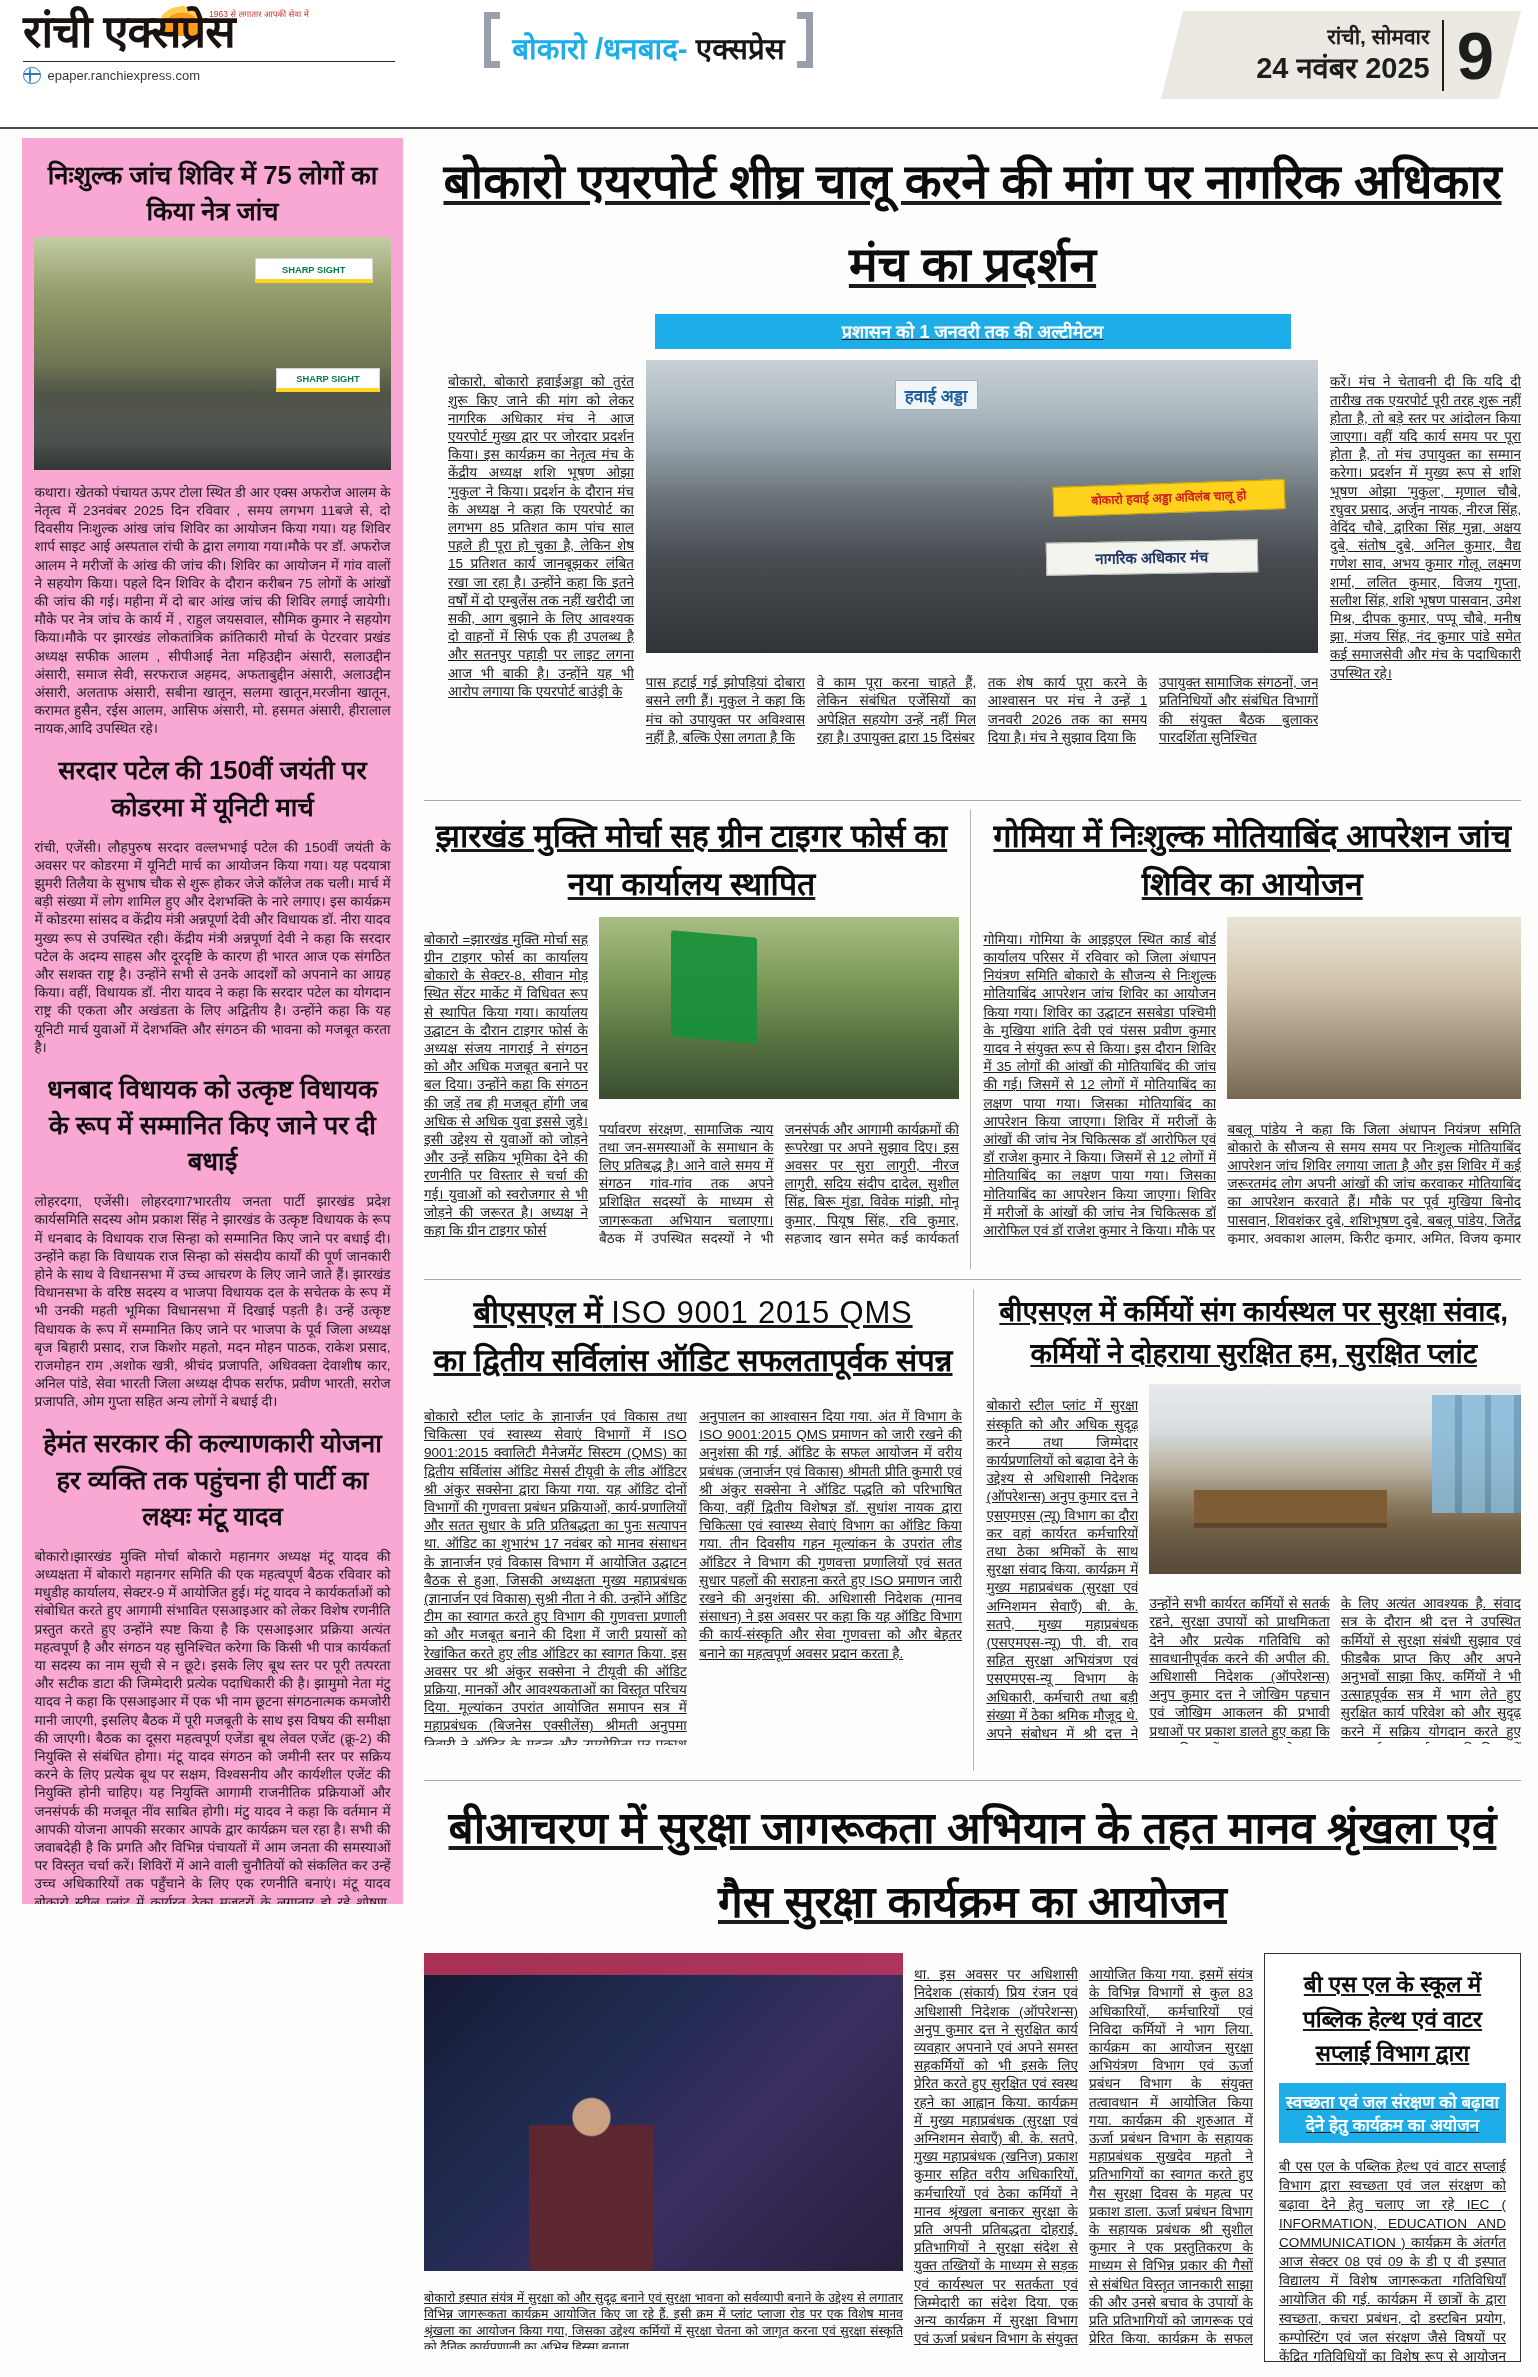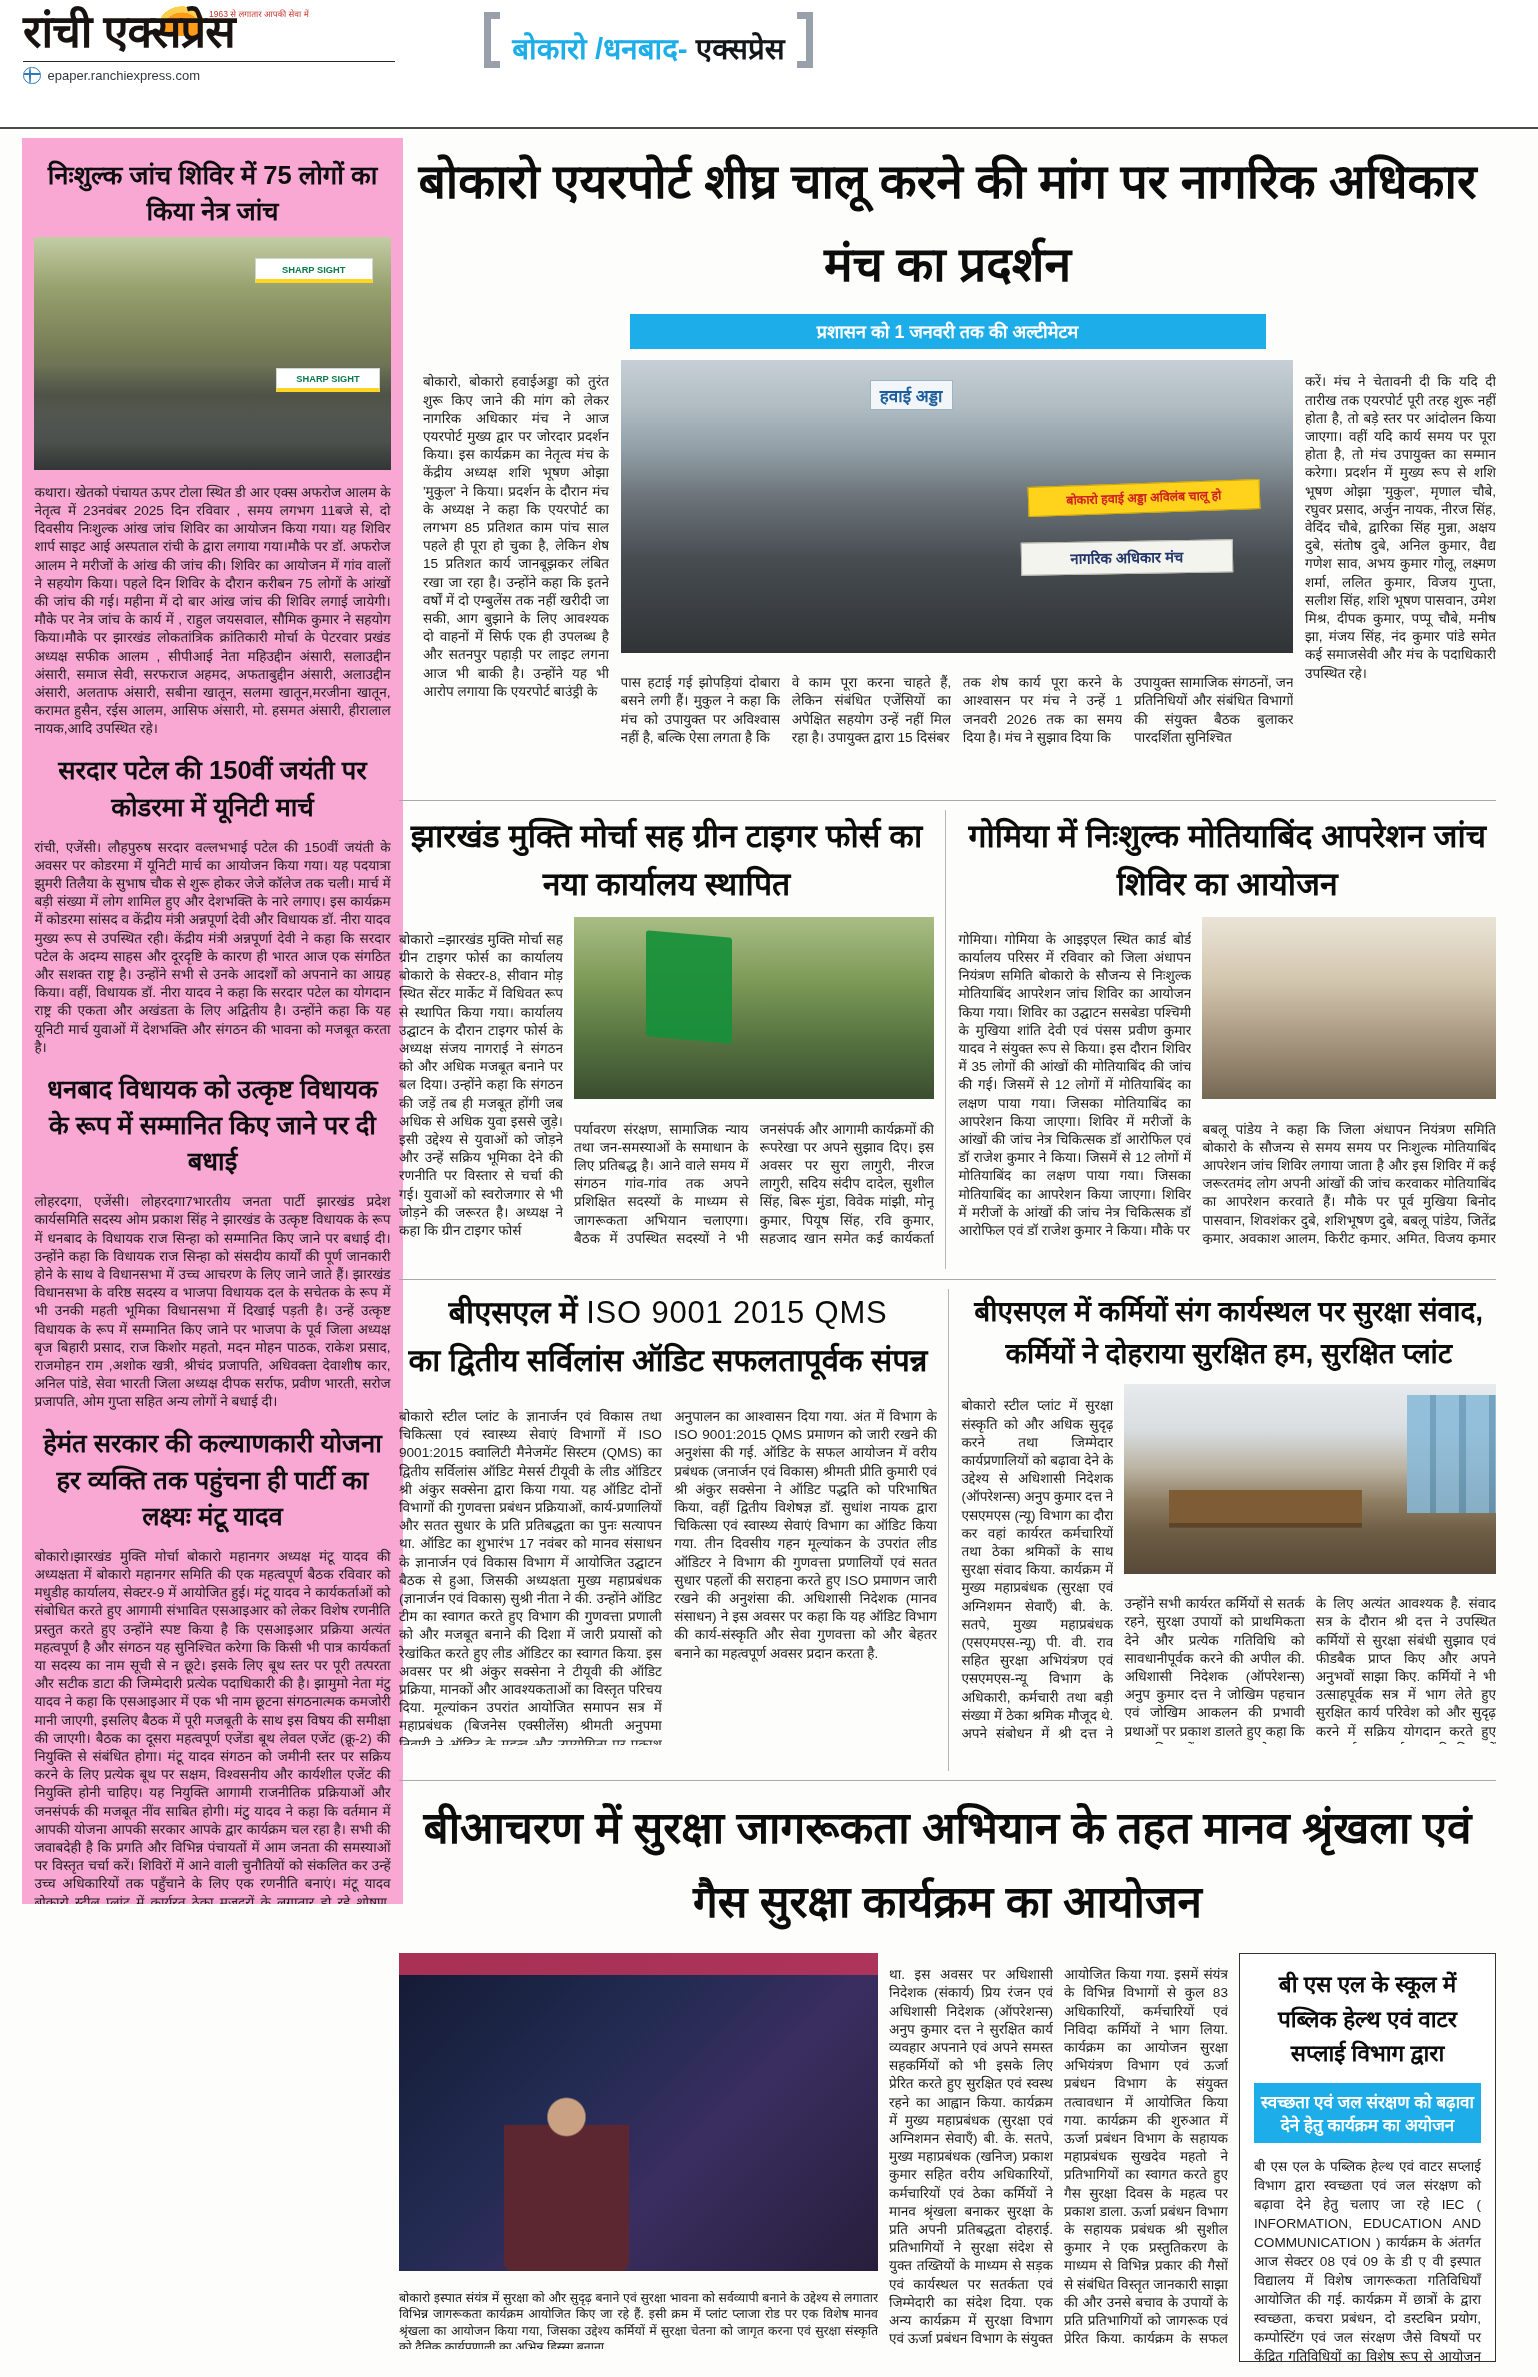--- a/index.html
+++ b/index.html
@@ -64,21 +64,21 @@
   .ph-meeting::after{content:"";position:absolute;right:0;top:6%;width:24%;height:62%;
       background:repeating-linear-gradient(90deg,#87b9d9 0 23px,#6297b8 23px 29.5px);opacity:.85;}
   .ph-meeting::before{content:"";position:absolute;left:12%;top:56%;width:52%;height:17%;background:#7e5c35;
       box-shadow:0 4.7px 0 #5d452c;}
   .ph-stage{height:318px;background:linear-gradient(135deg,#141a33 0%,#222b52 38%,#3a2e60 62%,#281e3c 100%);}
   .ph-stage::before{content:"";position:absolute;left:0;top:0;right:0;height:7%;background:#c2355a;opacity:.85;}
   .ph-stage::after{content:"";position:absolute;left:22%;bottom:0;width:26%;height:55%;
       background:radial-gradient(circle at 50% 12%, #caa182 0 11%, transparent 12%),
                  linear-gradient(180deg,transparent 0 16%, #5d2731 17% 100%);border-radius:7.8px;}
   
-  .main{position:absolute;left:399px;top:138px;width:1097px;height:2233px;}
+  .main{position:absolute;left:424px;top:138px;width:1097px;height:2233px;text-decoration:underline;}
   .main-h{font-size:48px;font-weight:800;text-align:center;line-height:1.72;margin:3.1px 7.8px 7.8px;color:#0c0c0c;}
   .kicker{width:636px;margin:0 auto 11px;background:#1daee9;color:#fff;font-weight:700;font-size:18px;
           text-align:center;padding:5.4px 0;}
   .airport-row{display:flex;gap:11.6px;height:431px;margin-left:24px;}
   .a-col{width:186px;overflow:hidden;}
   .a-col-r{width:191px;overflow:hidden;}
   .a-mid{flex:1;display:flex;flex-direction:column;gap:7.8px;min-width:0;}
   .a-below{display:flex;gap:11.6px;flex:1;overflow:hidden;}
   .a-below .col{flex:1;overflow:hidden;}
   .band-sep{border:none;border-top:0.8px solid #a9a9a9;margin:9.3px 0;}
@@ -139,20 +139,31 @@
 
     <div class="section-box">
       <span class="bracket lft"></span>
       <div class="section-title">
         <span class="blue">बोकारो /धनबाद-</span>
         <span class="dark">एक्सप्रेस</span>
       </div>
       <span class="bracket rgt"></span>
     </div>
 
+    <div class="date-box">
+      <div class="date-skew"></div>
+      <div class="date-content">
+        <div class="date-lines">
+          <div class="dl1">रांची, सोमवार</div>
+          <div class="dl2">24 नवंबर 2025</div>
+        </div>
+        <div class="date-sep"></div>
+        <div class="page-num">9</div>
+      </div>
+    </div>
   </div>
 
   <div class="sidebar">
 
     <div>
       <h2 class="side-h">निःशुल्क जांच शिविर में 75 लोगों का किया नेत्र जांच</h2>
       <div class="photo ph-eye">
         <div class="sign-ss sign-ss1">SHARP SIGHT</div>
         <div class="sign-ss sign-ss2">SHARP SIGHT</div>
       </div>

